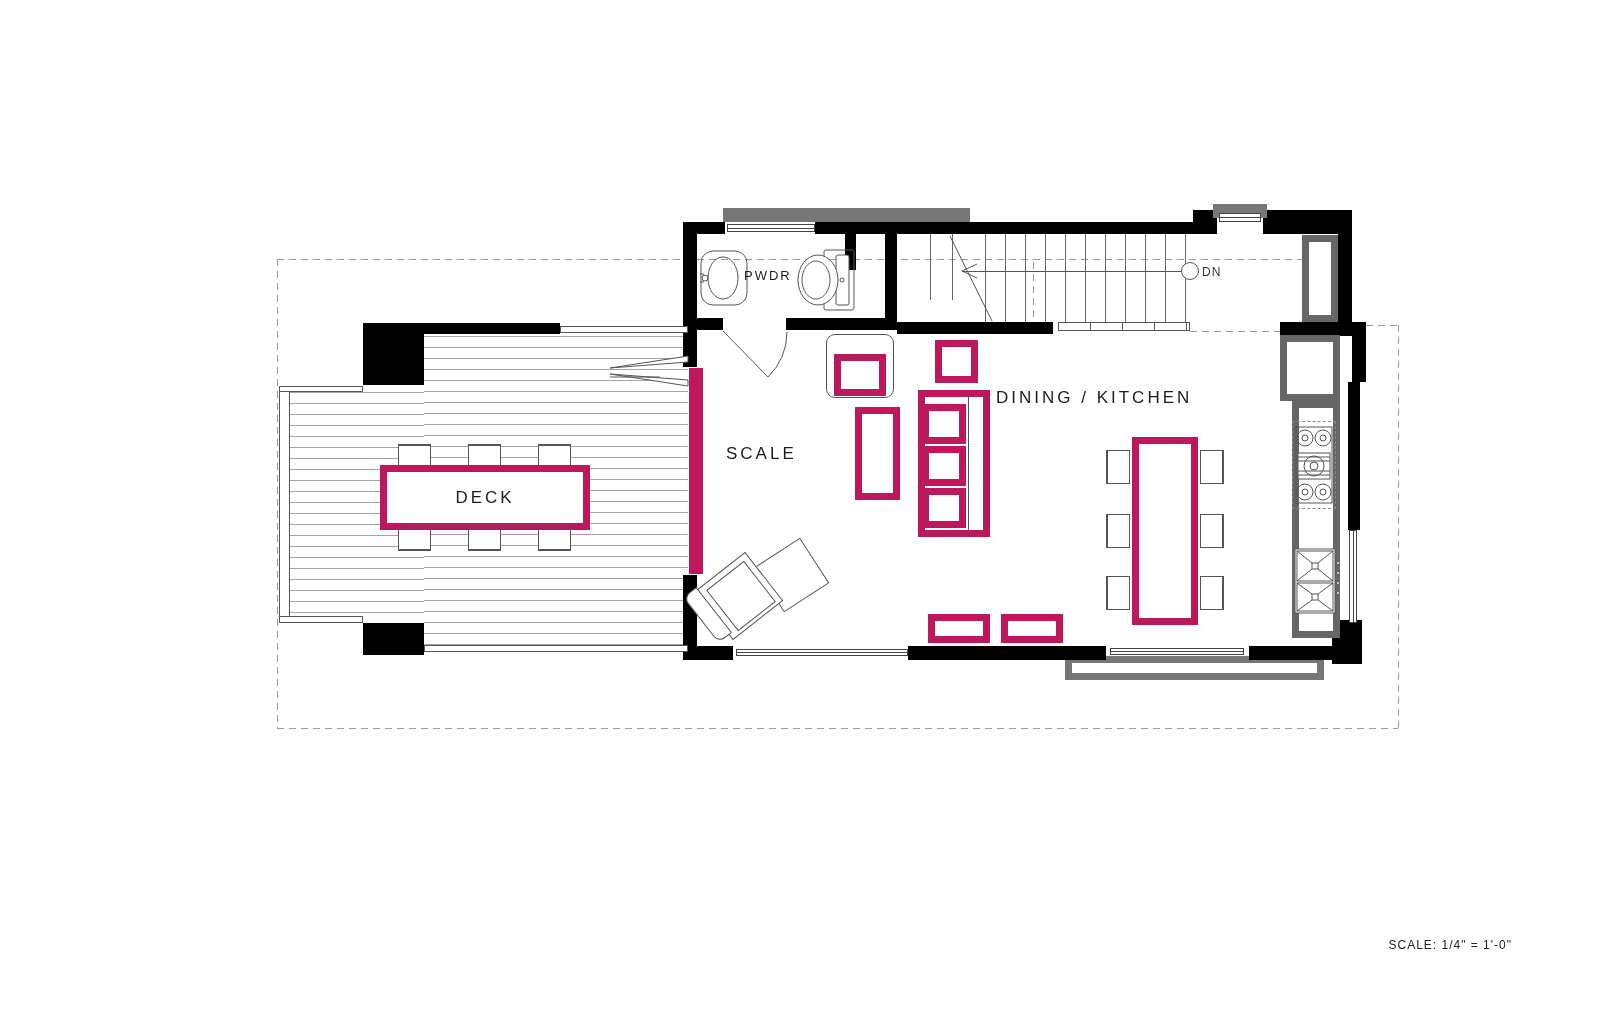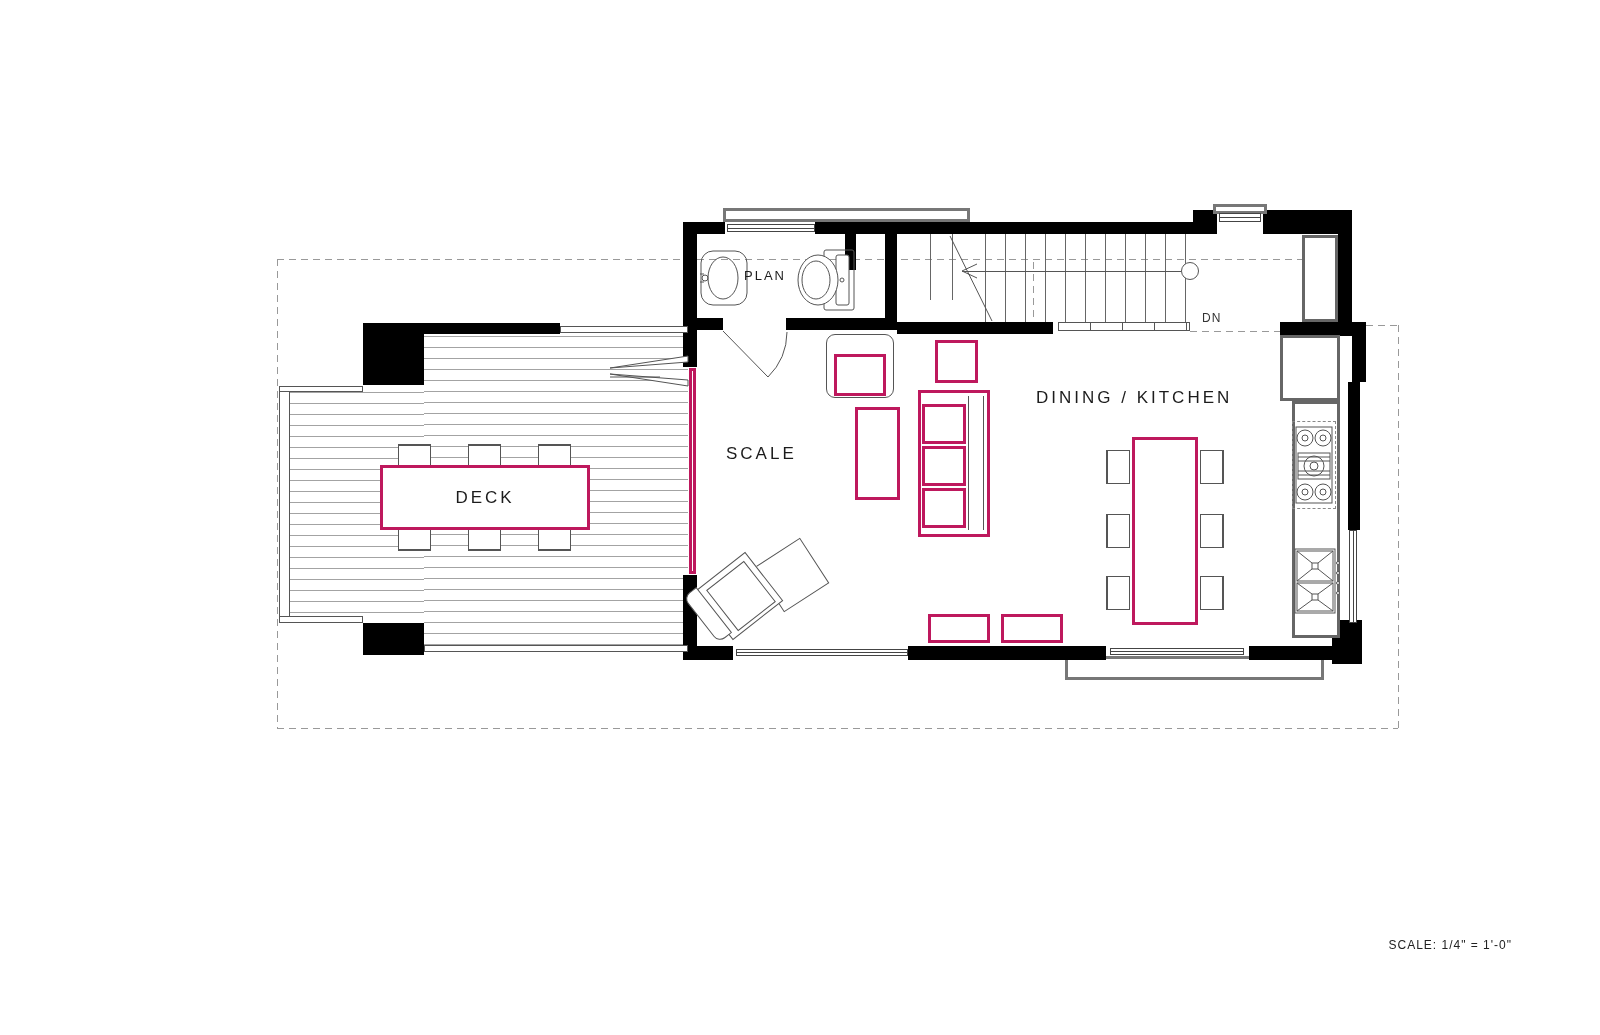--- a/index.html
+++ b/index.html
@@ -1,19 +1,19 @@
 <!DOCTYPE html>
 <html><head>
 <meta charset="utf-8">
 <style>
   html,body{margin:0;padding:0;background:#fff;}
   #canvas{position:relative;width:1600px;height:1035px;background:#fff;overflow:hidden;
           font-family:"Liberation Sans",sans-serif;}
   .wall{position:absolute;background:#000;}
-  .box{position:absolute;background:#fff;border:3px solid #be185d;box-sizing:border-box;}
+  .box{position:absolute;background:#fff;border:7px solid #be185d;box-sizing:border-box;}
   .rbox{position:absolute;background:#fff;border:1px solid #555;box-sizing:border-box;border-radius:9px;}
   .line-h{position:absolute;height:1px;background:#555;}
   .line-v{position:absolute;width:1px;background:#666;}
   .dash-h{position:absolute;height:1px;background:repeating-linear-gradient(to right,#999 0 7px,transparent 7px 12px);}
   .dash-v{position:absolute;width:1px;background:repeating-linear-gradient(to bottom,#999 0 7px,transparent 7px 12px);}
   .win-h{position:absolute;border:1px solid #444;box-sizing:border-box;
          background:linear-gradient(#444,#444) center/100% 1px no-repeat,#fff;}
   .win-v{position:absolute;border:1px solid #444;box-sizing:border-box;
          background:linear-gradient(#444,#444) center/1px 100% no-repeat,#fff;}
   .planks{position:absolute;background:repeating-linear-gradient(to bottom,#a3a3a3 0 1px,transparent 1px 11px);}
@@ -22,21 +22,21 @@
   .rail.ticks{background:#fff repeating-linear-gradient(to right,transparent 0 31px,#555 31px 32px);}
   .dbl-v{position:absolute;border-left:1px solid #555;border-right:1px solid #555;box-sizing:border-box;}
   .chair{position:absolute;background:#fff;border:1px solid #555;box-sizing:border-box;}
   .cl-t{box-shadow:inset 0 6px 0 -5px #555;}
   .cl-b{box-shadow:inset 0 -6px 0 -5px #555;}
   .cl-l{box-shadow:inset 6px 0 0 -5px #555;}
   .cl-r{box-shadow:inset -6px 0 0 -5px #555;}
   .label{position:absolute;color:#1c1c1c;white-space:nowrap;font-weight:400;}
   .room-label{font-size:17px;letter-spacing:3px;}
   .small-label{font-size:13px;letter-spacing:2px;}
-  .dn-label{font-size:12px;letter-spacing:1px;color:#333;margin-top:46px;}
+  .dn-label{font-size:12px;letter-spacing:1px;color:#333;}
   .title{font-size:30px;letter-spacing:1px;color:#111;}
   .scale{font-size:12px;letter-spacing:1px;color:#222;}
   svg{position:absolute;left:0;top:0;}
   .rot{position:absolute;border:1px solid #555;background:#fff;box-sizing:border-box;}
 </style>
 </head>
 <body>
 
 <div id="canvas">
 
@@ -196,20 +196,20 @@
       <rect x="1297" y="583" width="36" height="28"></rect>
       <path d="M1297 583 L1312 594 M1333 583 L1318 594 M1297 611 L1312 600 M1333 611 L1318 600" fill="none"></path>
       <rect x="1312" y="594" width="6" height="6"></rect>
       <circle cx="1338" cy="563" r="1.5"></circle>
         <circle cx="1338" cy="573" r="1.5"></circle>
       <circle cx="1338" cy="583" r="1.5"></circle>
         <circle cx="1338" cy="593" r="1.5"></circle>
     </g>
   </svg>
 
-  <div class="label small-label" style="left:744px;top:268px;">PLAN</div>
+  <div class="label small-label" style="left:744px;top:268px;">PWDR</div>
   <div class="label room-label" style="left:726px;top:444px;">SCALE</div>
-  <div class="label room-label" style="left:1036px;top:388px;">DINING / KITCHEN</div>
+  <div class="label room-label" style="left:996px;top:388px;">DINING / KITCHEN</div>
   <div class="label dn-label" style="left:1202px;top:265px;">DN</div>
 
   <div class="label scale" style="right:88px;top:938px;">SCALE: 1/4" =  1'-0"</div>
 
 </div>
 
 </body></html>

